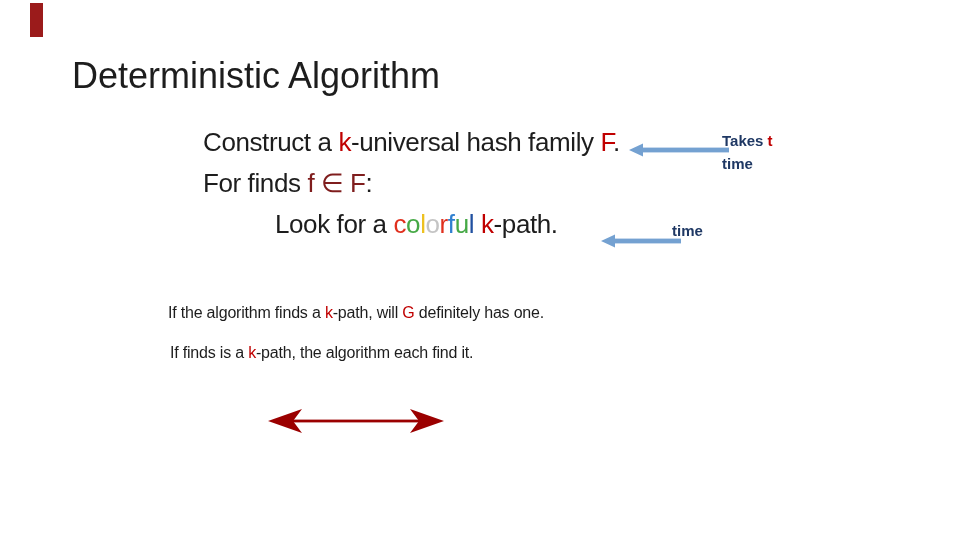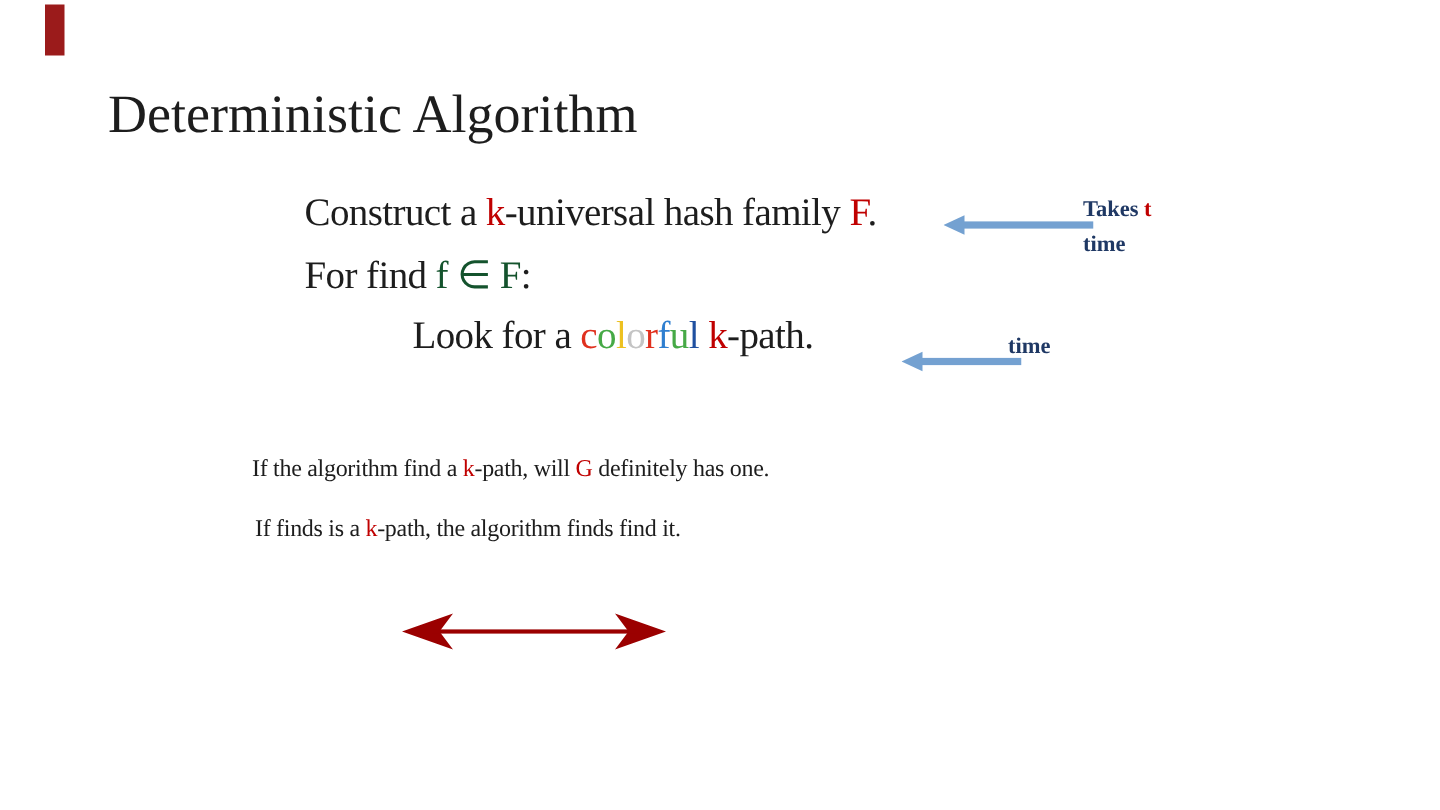--- a/index.html
+++ b/index.html
@@ -1,17 +1,17 @@
 <!DOCTYPE html>
 <html><head>
 <meta charset="utf-8">
 <style>
   html,body{margin:0;padding:0;background:#fff;}
   #slide{position:relative;width:960px;height:540px;background:#ffffff;overflow:hidden;
-         font-family:Liberation Serif, serif;}
+         font-family:Liberation Sans, sans-serif;}
   .abs{position:absolute;white-space:nowrap;}
   #accent-bar{position:absolute;left:30px;top:3px;width:13px;height:34px;}
   #title{left:72px;top:55px;font-size:36px;font-weight:400;letter-spacing:0px;}
   .pcode{font-size:26px;font-weight:400;letter-spacing:-0.4px;margin-left:40px;}
   #pcode-1{left:163px;top:127px;}
   #pcode-2{left:163px;top:168px;}
   #pcode-3{left:235px;top:209px;}
   .stmt{font-size:16px;font-weight:400;letter-spacing:-0.2px;}
   #stmt-1{left:168px;top:304px;}
   #stmt-2{left:170px;top:344px;}
@@ -31,21 +31,21 @@
 
   <div id="accent-bar" style="background: rgb(155, 27, 27);"></div>
 
   <div id="title" class="abs" style="color: rgb(29, 29, 29);">Deterministic Algorithm</div>
 
   <div id="pcode-1" class="abs pcode" style="color: rgb(29, 29, 29);">
     <span>Construct a </span><span style="color: rgb(192, 0, 0);">k</span><span>-universal hash family </span><span style="color: rgb(192, 0, 0);">F</span><span>.</span>
   </div>
 
   <div id="pcode-2" class="abs pcode" style="color: rgb(29, 29, 29);">
-    <span>For find </span><span style="color: #14532d;">f ∈ F</span><span>:</span>
+    <span>For finds </span><span style="color: #7f1d1d;">f ∈ F</span><span>:</span>
   </div>
 
   <div id="pcode-3" class="abs pcode" style="color: rgb(29, 29, 29);">
     <span>Look for a </span><span style="color: rgb(224, 48, 30);">c</span><span style="color: rgb(70, 169, 70);">o</span><span style="color: rgb(237, 193, 32);">l</span><span style="color: rgb(196, 196, 196);">o</span><span style="color: rgb(224, 48, 30);">r</span><span style="color: rgb(47, 127, 208);">f</span><span style="color: rgb(70, 169, 70);">u</span><span style="color: rgb(32, 80, 160);">l</span><span> </span><span style="color: rgb(192, 0, 0);">k</span><span>-path.</span>
   </div>
 
   <div id="arrow-1" class="abs">
     <svg width="100" height="14" viewBox="0 0 100 14">
       <polygon points="0,7 14,0.5 14,13.5" style="fill: rgb(116, 161, 209);"></polygon>
       <rect x="12" y="4.6" width="88" height="4.8" style="fill: rgb(116, 161, 209);"></rect>
@@ -62,25 +62,25 @@
       <polygon points="0,7 14,0.5 14,13.5" style="fill: rgb(116, 161, 209);"></polygon>
       <rect x="12" y="4.6" width="68" height="4.8" style="fill: rgb(116, 161, 209);"></rect>
     </svg>
   </div>
 
   <div id="time-label-2" class="abs timelabel" style="color: rgb(31, 56, 100);">
     <div>time</div>
   </div>
 
   <div id="stmt-1" class="abs stmt" style="color: rgb(29, 29, 29);">
-    <span>If the algorithm find a </span><span style="color: rgb(192, 0, 0);">k</span><span>-path, will </span><span style="color: rgb(192, 0, 0);">G</span><span> definitely has one.</span>
+    <span>If the algorithm finds a </span><span style="color: rgb(192, 0, 0);">k</span><span>-path, will </span><span style="color: rgb(192, 0, 0);">G</span><span> definitely has one.</span>
   </div>
 
   <div id="stmt-2" class="abs stmt" style="color: rgb(29, 29, 29);">
-    <span>If finds is a </span><span style="color: rgb(192, 0, 0);">k</span><span>-path, the algorithm finds find it.</span>
+    <span>If finds is a </span><span style="color: rgb(192, 0, 0);">k</span><span>-path, the algorithm each find it.</span>
   </div>
 
   <div id="double-arrow" class="abs">
     <svg width="176" height="32" viewBox="0 0 176 32">
       <polygon points="0,16 34,4 25,16 34,28" style="fill: rgb(155, 0, 0);"></polygon>
       <polygon points="176,16 142,4 151,16 142,28" style="fill: rgb(155, 0, 0);"></polygon>
       <rect x="20" y="14.6" width="136" height="2.8" style="fill: rgb(155, 0, 0);"></rect>
     </svg>
   </div>
 

